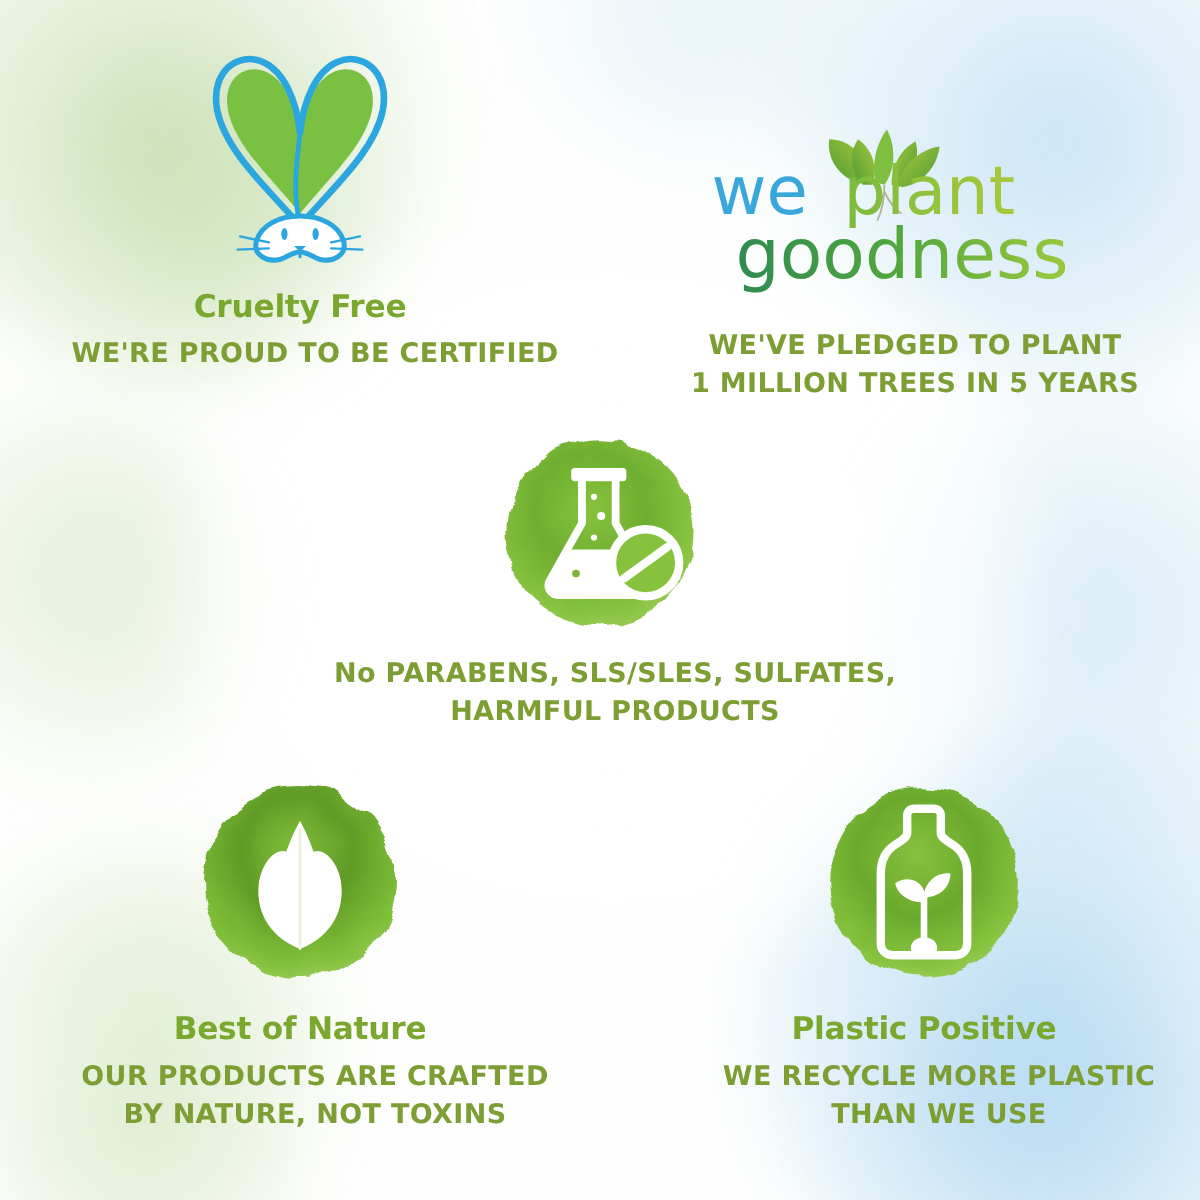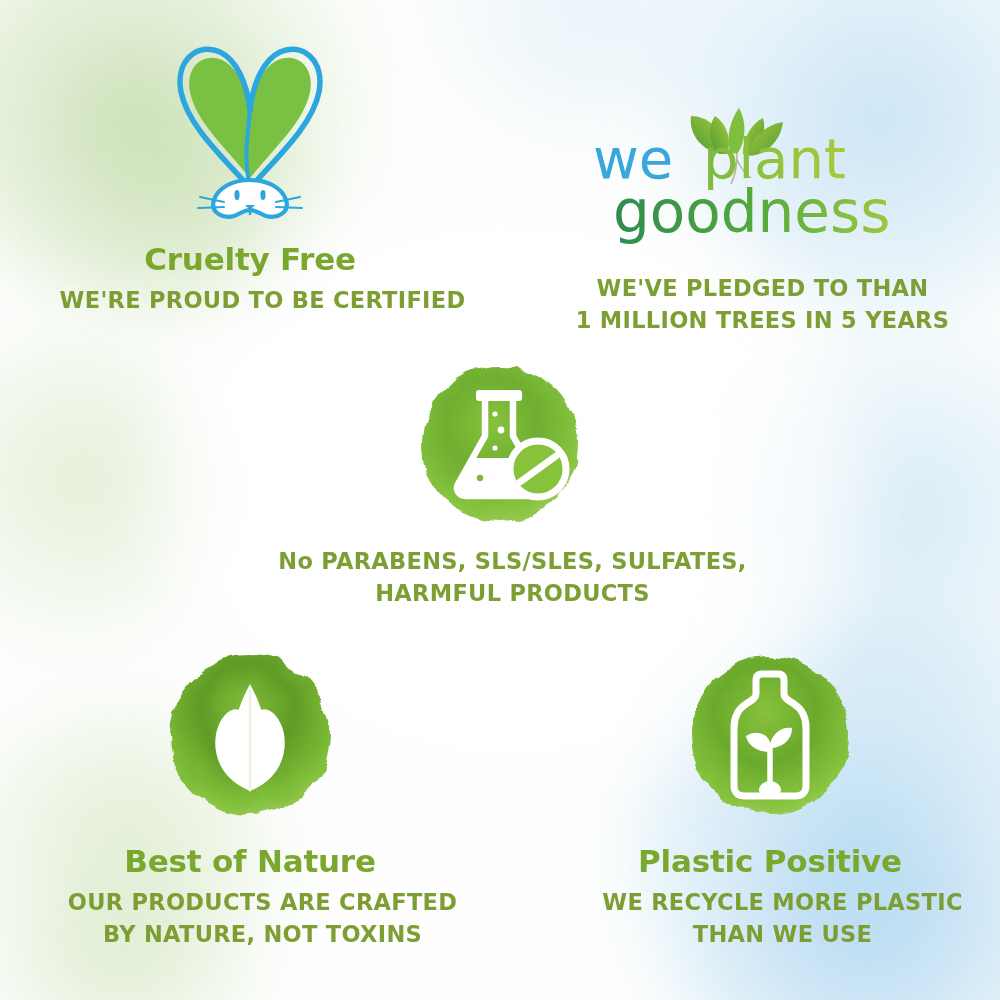--- a/index.html
+++ b/index.html
@@ -90,21 +90,21 @@
   }
 
   .badge-icon {
     display: block;
     margin: 0 auto;
   }
 
   .badge-title {
     font-family: "DejaVu Sans", sans-serif;
     font-weight: bold;
-    font-size: 31px;
+    font-size: 26px;
     letter-spacing: -0.2px;
     color: #7aa72e;
     line-height: 1.1;
     white-space: nowrap;
   }
 
   .badge-sub {
     font-family: "DejaVu Sans", sans-serif;
     font-weight: bold;
     font-size: 22.5px;
@@ -212,21 +212,21 @@
                  M152 62 C 146 70, 142 74, 136 78" fill="none" stroke="#8a7a4e" stroke-width="1.5" opacity="0.55"></path>
       </g>
 
       <text x="8" y="78" font-family="DejaVu Sans, sans-serif" font-size="56" font-weight="normal" fill="#3aa7dc">we</text>
 
       <text x="118" y="78" font-family="DejaVu Sans, sans-serif" font-size="56" font-weight="normal" fill="url(#gradPlant)">plant</text>
 
       <text x="28" y="132" font-family="DejaVu Sans, sans-serif" font-size="58" font-weight="normal" fill="url(#gradGood)">goodness</text>
     </svg>
     <div class="badge-sub">
-      <span class="ln">WE'VE PLEDGED TO THAN</span>
+      <span class="ln">WE'VE PLEDGED TO PLANT</span>
       <span class="ln">1 MILLION TREES IN 5 YEARS</span>
     </div>
   </div>
 
   <div class="badge" id="badge-toxin-free">
     <svg class="badge-icon" width="200" height="185" viewBox="0 0 200 185">
       <defs>
         <radialGradient id="blobT" cx="45%" cy="38%" r="68%">
           <stop offset="0" stop-color="#86c23c"></stop>
           <stop offset="0.45" stop-color="#6fae30"></stop>

